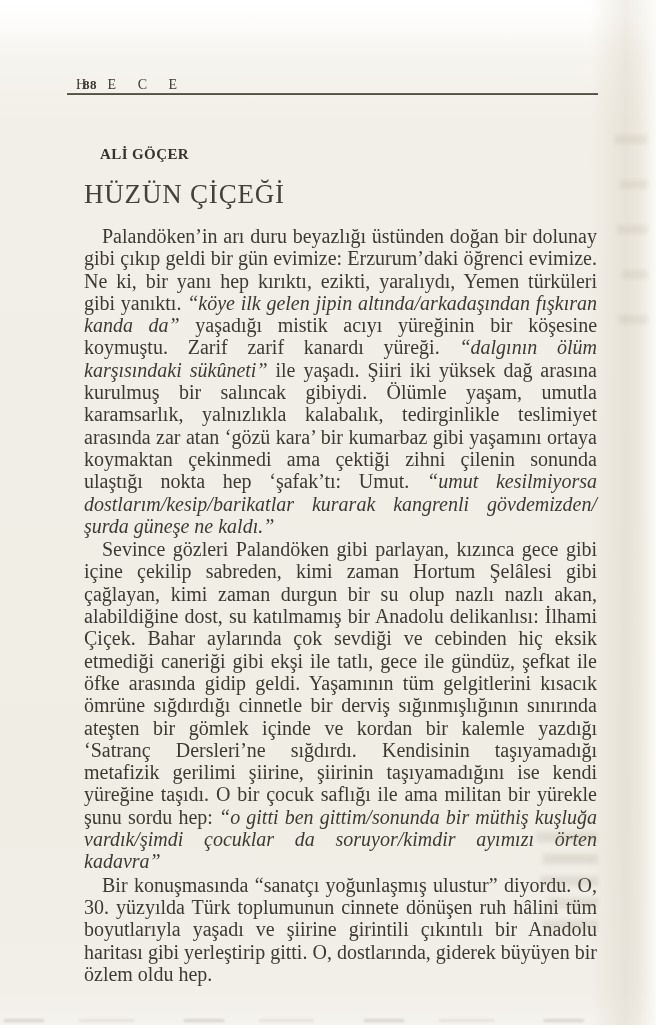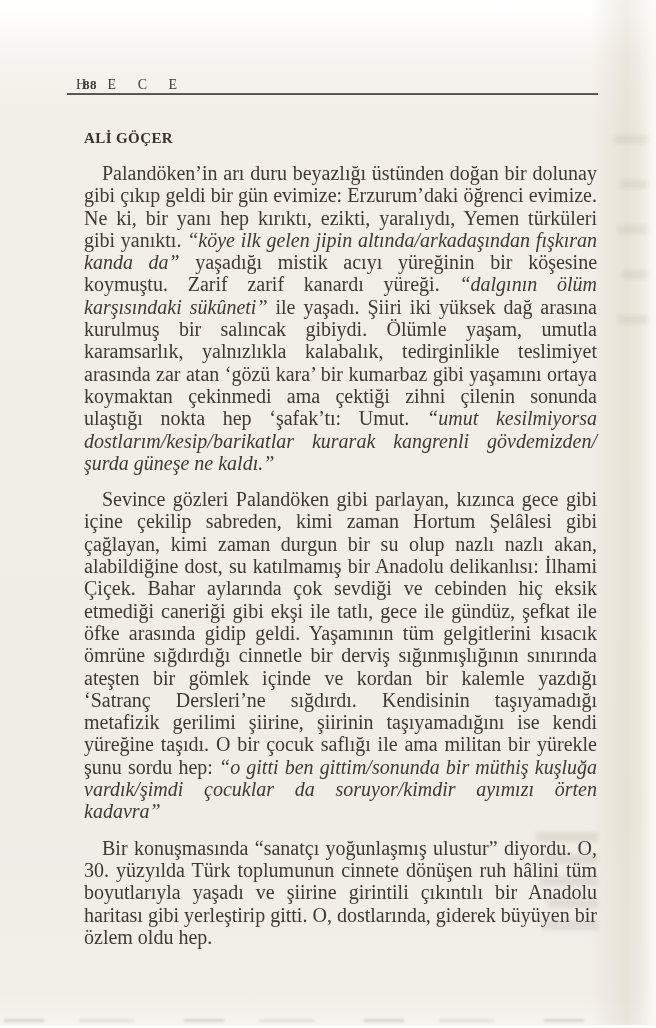--- a/index.html
+++ b/index.html
@@ -83,21 +83,21 @@
     width: 531px; height: 2px;
     background: linear-gradient(180deg, #6b675e, #4d493f);
   }
 
   .article {
     position: absolute;
     left: 84px; top: 130px;
     width: 513px;
   }
   .author-name {
-    margin: 0;
+    margin: 16px;
     font-size: 15px;
     font-weight: bold;
     letter-spacing: 0.4px;
     color: #38342c;
   }
   .article-title {
     margin: 8px 0 0 0;
     font-size: 27px;
     font-weight: normal;
     letter-spacing: 0.8px;
@@ -107,39 +107,40 @@
     margin-top: 15px;
     font-size: 20px;
     line-height: 22.3px;
     text-align: justify;
     color: #3e3a33;
   }
   .article-body p {
     margin: 0;
     text-indent: 18px;
   }
-  .article-body p + p { margin-top: 14px; }
+  .article-body p + p { margin-top: 1px; }
   .article-body .em { font-style: italic; }
 </style>
 </head>
 <body>
 
 <div class="page">
 
   <div class="shade-topleft"></div>
   <div class="shade-right"></div>
 
   <div class="running-head">
     <div class="page-number">88</div>
     <div class="journal-title">H E C E</div>
     <div class="head-rule"></div>
   </div>
 
   <div class="article">
     <p class="author-name">ALİ GÖÇER</p>
+    <h1 class="article-title">HÜZÜN ÇİÇEĞİ</h1>
     <div class="article-body">
         <p><span>Palandöken’in arı duru beyazlığı üstünden doğan bir dolunay gibi çıkıp geldi bir gün evimize: Erzurum’daki öğrenci evimize. Ne ki, bir yanı hep kırıktı, ezikti, yaralıydı, Yemen türküleri gibi yanıktı. </span><span class="em">“köye ilk gelen jipin altında/arkadaşından fışkıran kanda da”</span><span> yaşadığı mistik acıyı yüreğinin bir köşesine koymuştu. Zarif zarif kanardı yüreği. </span><span class="em">“dalgının ölüm karşısındaki sükûneti”</span><span> ile yaşadı. Şiiri iki yüksek dağ arasına kurulmuş bir salıncak gibiydi. Ölümle yaşam, umutla karamsarlık, yalnızlıkla kalabalık, tedirginlikle teslimiyet arasında zar atan ‘gözü kara’ bir kumarbaz gibi yaşamını ortaya koymaktan çekinmedi ama çektiği zihni çilenin sonunda ulaştığı nokta hep ‘şafak’tı: Umut. </span><span class="em">“umut kesilmiyorsa dostlarım/kesip/barikatlar kurarak kangrenli gövdemizden/şurda güneşe ne kaldı.”</span></p>
         <p><span>Sevince gözleri Palandöken gibi parlayan, kızınca gece gibi içine çekilip sabreden, kimi zaman Hortum Şelâlesi gibi çağlayan, kimi zaman durgun bir su olup nazlı nazlı akan, alabildiğine dost, su katılmamış bir Anadolu delikanlısı: İlhami Çiçek. Bahar aylarında çok sevdiği ve cebinden hiç eksik etmediği caneriği gibi ekşi ile tatlı, gece ile gündüz, şefkat ile öfke arasında gidip geldi. Yaşamının tüm gelgitlerini kısacık ömrüne sığdırdığı cinnetle bir derviş sığınmışlığının sınırında ateşten bir gömlek içinde ve kordan bir kalemle yazdığı ‘Satranç Dersleri’ne sığdırdı. Kendisinin taşıyamadığı metafizik gerilimi şiirine, şiirinin taşıyamadığını ise kendi yüreğine taşıdı. O bir çocuk saflığı ile ama militan bir yürekle şunu sordu hep: </span><span class="em">“o gitti ben gittim/sonunda bir müthiş kuşluğa vardık/şimdi çocuklar da soruyor/kimdir ayımızı örten kadavra”</span></p>
         <p><span>Bir konuşmasında “sanatçı yoğunlaşmış ulustur” diyordu. O, 30. yüzyılda Türk toplumunun cinnete dönüşen ruh hâlini tüm boyutlarıyla yaşadı ve şiirine girintili çıkıntılı bir Anadolu haritası gibi yerleştirip gitti. O, dostlarında, giderek büyüyen bir özlem oldu hep.</span></p>
       </div>
   </div>
 
   <div class="bleed bleed-upper" style="top:135px; right:8px; width:48px;">
     <div class="mark" style="width:34px;height:9px;margin-bottom:36px;"></div>
     <div class="mark" style="width:28px;height:9px;margin-bottom:36px;"></div>

